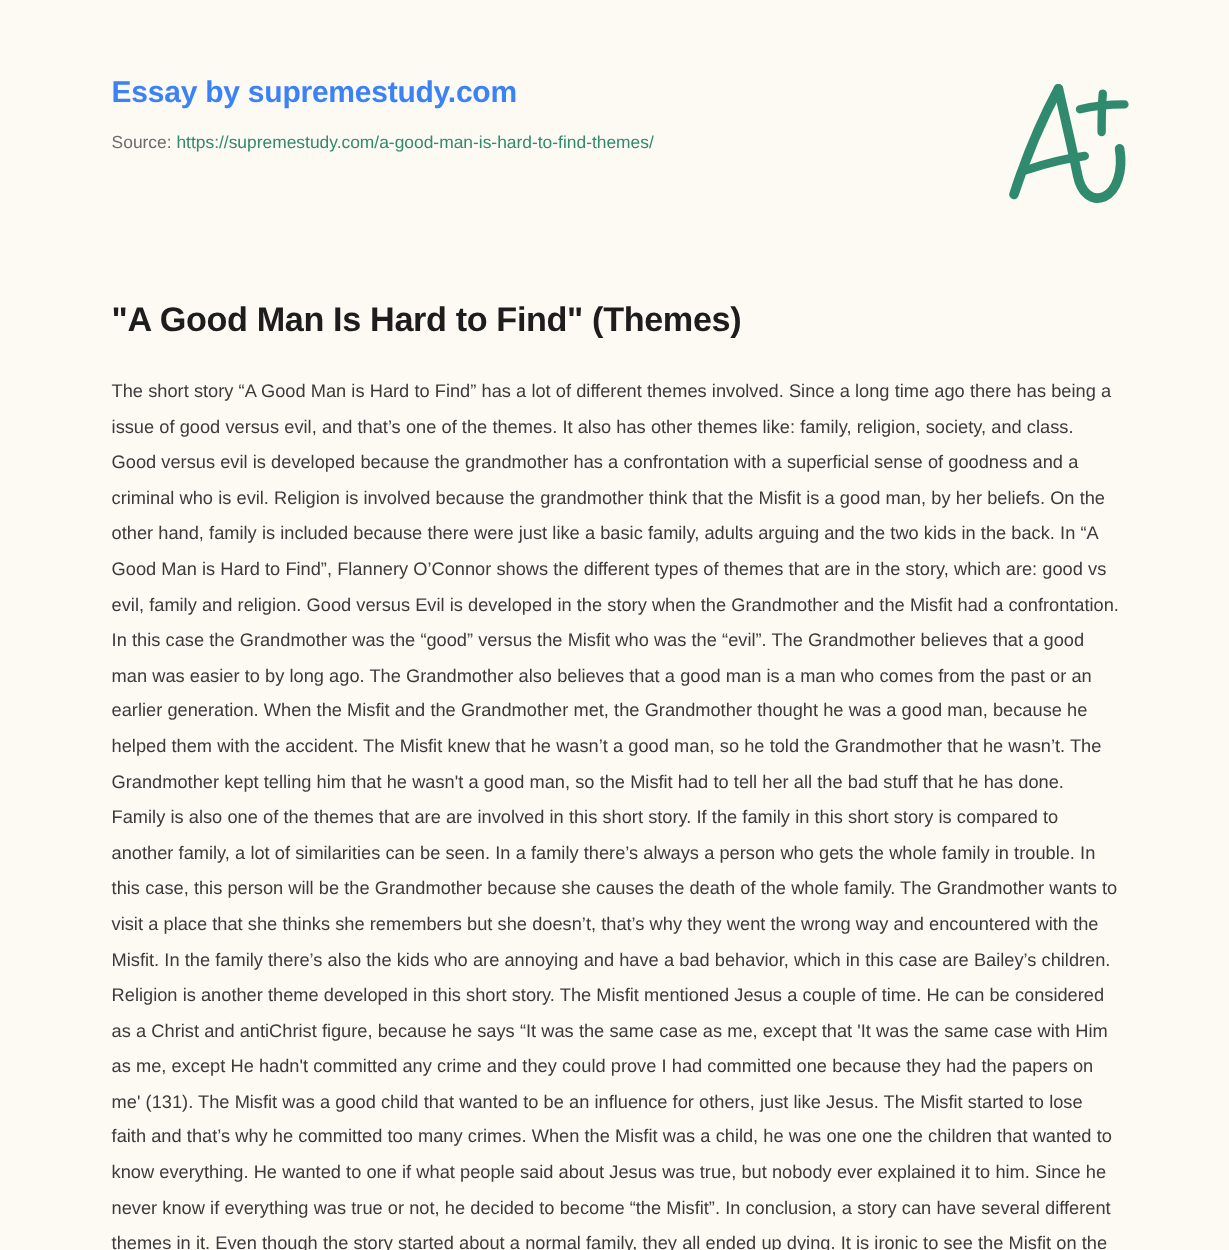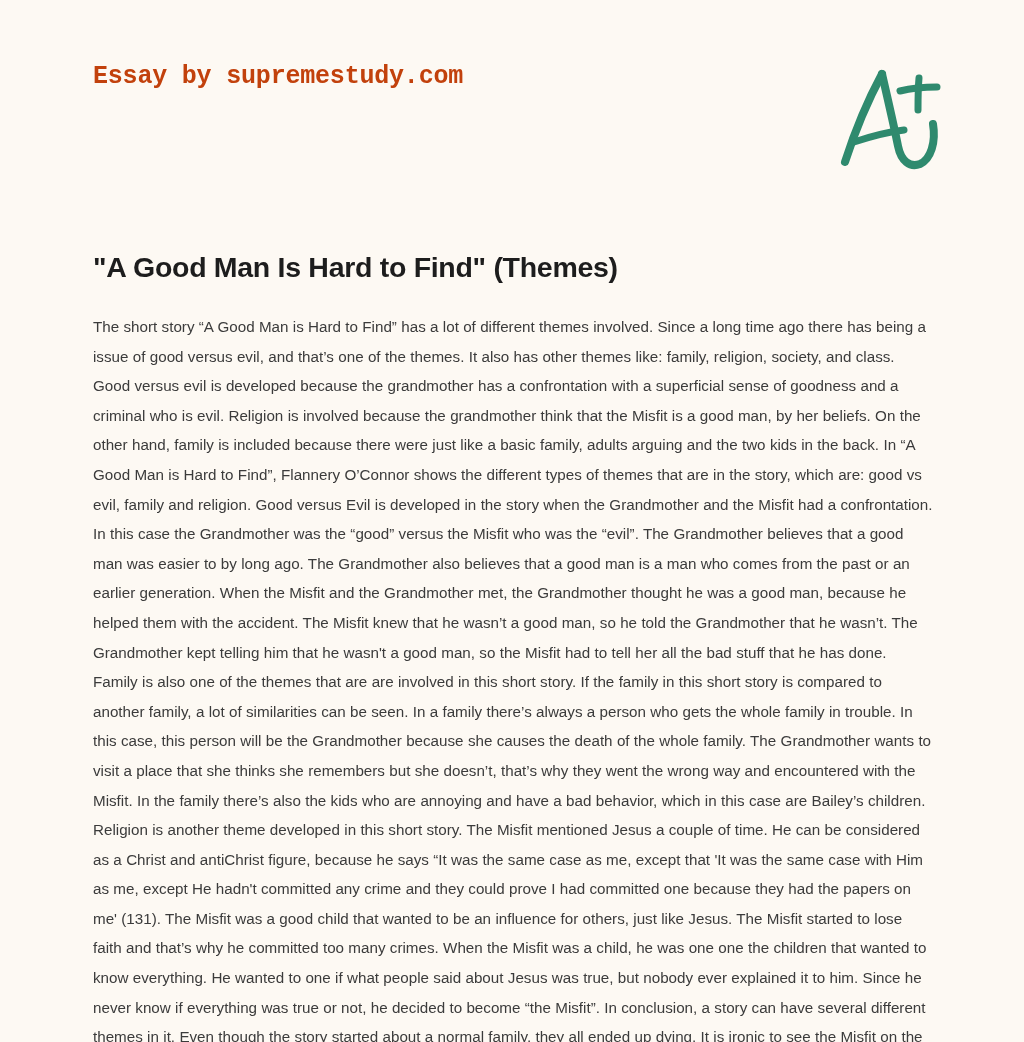--- a/index.html
+++ b/index.html
@@ -26,25 +26,24 @@
   .header {
     position: absolute;
     left: 93px;
     top: 62px;
     width: 860px;
   }
 
   .brand-line {
     font-size: 25px;
     font-weight: bold;
-    color: #c2410c;
+    color: #3b82f6;
     letter-spacing: -0.2px;
     line-height: 1.2;
     margin: 0;
-    font-family: Liberation Mono, monospace;
   }
 
   .source-line {
     margin: 18px 0 0 0;
     font-size: 14.5px;
     color: #6b6b6b;
     line-height: 1.3;
   }
 
   .source-label {
@@ -101,20 +100,24 @@
     word-spacing: 0.1px;
   }
 </style>
 </head>
 <body>
 
 <div class="page">
 
   <div class="header">
     <div class="brand-line">Essay by supremestudy.com</div>
+    <div class="source-line">
+      <span class="source-label">Source:</span>
+      <a class="source-url" href="#">https://supremestudy.com/a-good-man-is-hard-to-find-themes/</a>
+    </div>
   </div>
 
   <div class="logo">
     <svg viewBox="0 0 120 118" xmlns="http://www.w3.org/2000/svg">
       <g fill="none" stroke="#2f8a6e" stroke-linecap="round" stroke-linejoin="round">
 
         <path d="M15 104 C 24 76, 38 42, 52 16" stroke-width="8"></path>
 
         <path d="M52 16 C 58 42, 64 68, 68 88 C 71 103, 80 110, 90 106
                  C 101 101, 106 84, 103 66" stroke-width="8"></path>

